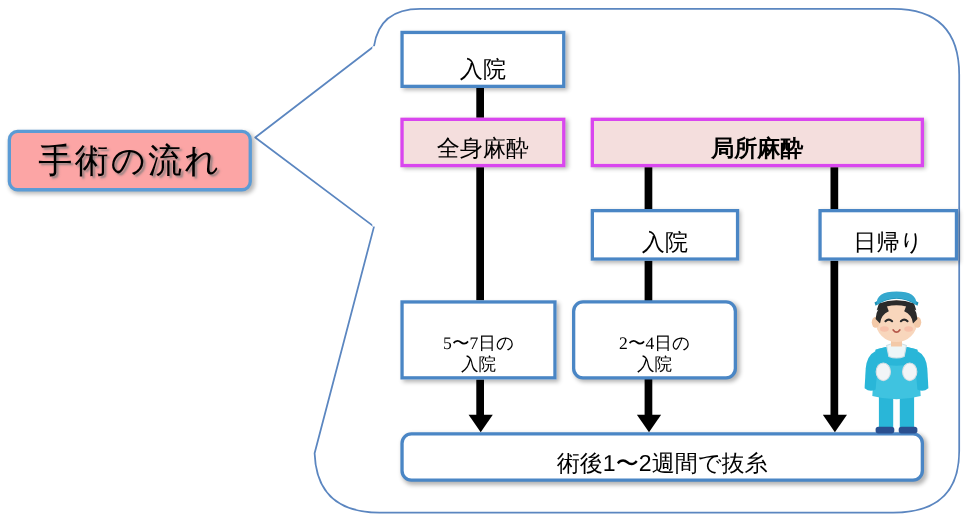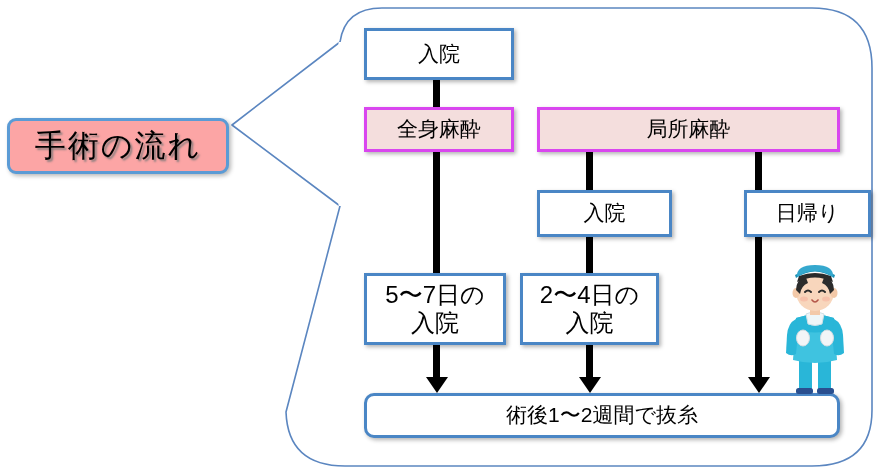--- a/index.html
+++ b/index.html
@@ -51,21 +51,21 @@
     width: 885px;
     height: 474px;
     z-index: 1;
   }
 
   
   .node {
     position: absolute;
     box-sizing: border-box;
     display: flex;
-    align-items: center;
+    align-items: flex-end;
     justify-content: center;
     text-align: center;
     z-index: 4;
     box-shadow: 2px 2px 4px rgba(0,0,0,0.30);
   }
   .node-blue {
     border: 3px solid #4a86c5;
     background: #ffffff;
     color: #000000;
   }
@@ -73,30 +73,31 @@
     border: 3px solid #d946ef;
     background: #f4dedd;
     color: #000000;
   }
   .node-text {
     font-size: 21px;
     line-height: 1.18;
     white-space: pre-line;
   }
   .node-text.small {
-    font-size: 24px;
+    font-size: 16px;
+    font-family: Liberation Serif, serif;
   }
 
   #node-admission-top   { left: 364px; top: 28px;  width: 150px; height: 52px; }
   #node-general-anes    { left: 364px; top: 107px; width: 150px; height: 45px; }
-  #node-local-anes      { left: 537px; top: 107px; width: 303px; height: 45px; }
+  #node-local-anes      { left: 537px; top: 107px; width: 303px; height: 45px; font-weight: bold; }
   #node-admission-mid   { left: 537px; top: 190px; width: 135px; height: 47px; }
   #node-daycase         { left: 744px; top: 190px; width: 127px; height: 47px; }
   #node-stay57          { left: 364px; top: 273px; width: 142px; height: 72px; }
-  #node-stay24          { left: 520px; top: 273px; width: 139px; height: 72px; }
+  #node-stay24          { left: 520px; top: 273px; width: 150px; height: 72px; border-radius: 10px; }
   #node-suture          { left: 364px; top: 393px; width: 476px; height: 45px; border-radius: 10px; }
 
   
   .connector {
     position: absolute;
     background: #000000;
     z-index: 3;
   }
   .arrowhead {
     position: absolute;

